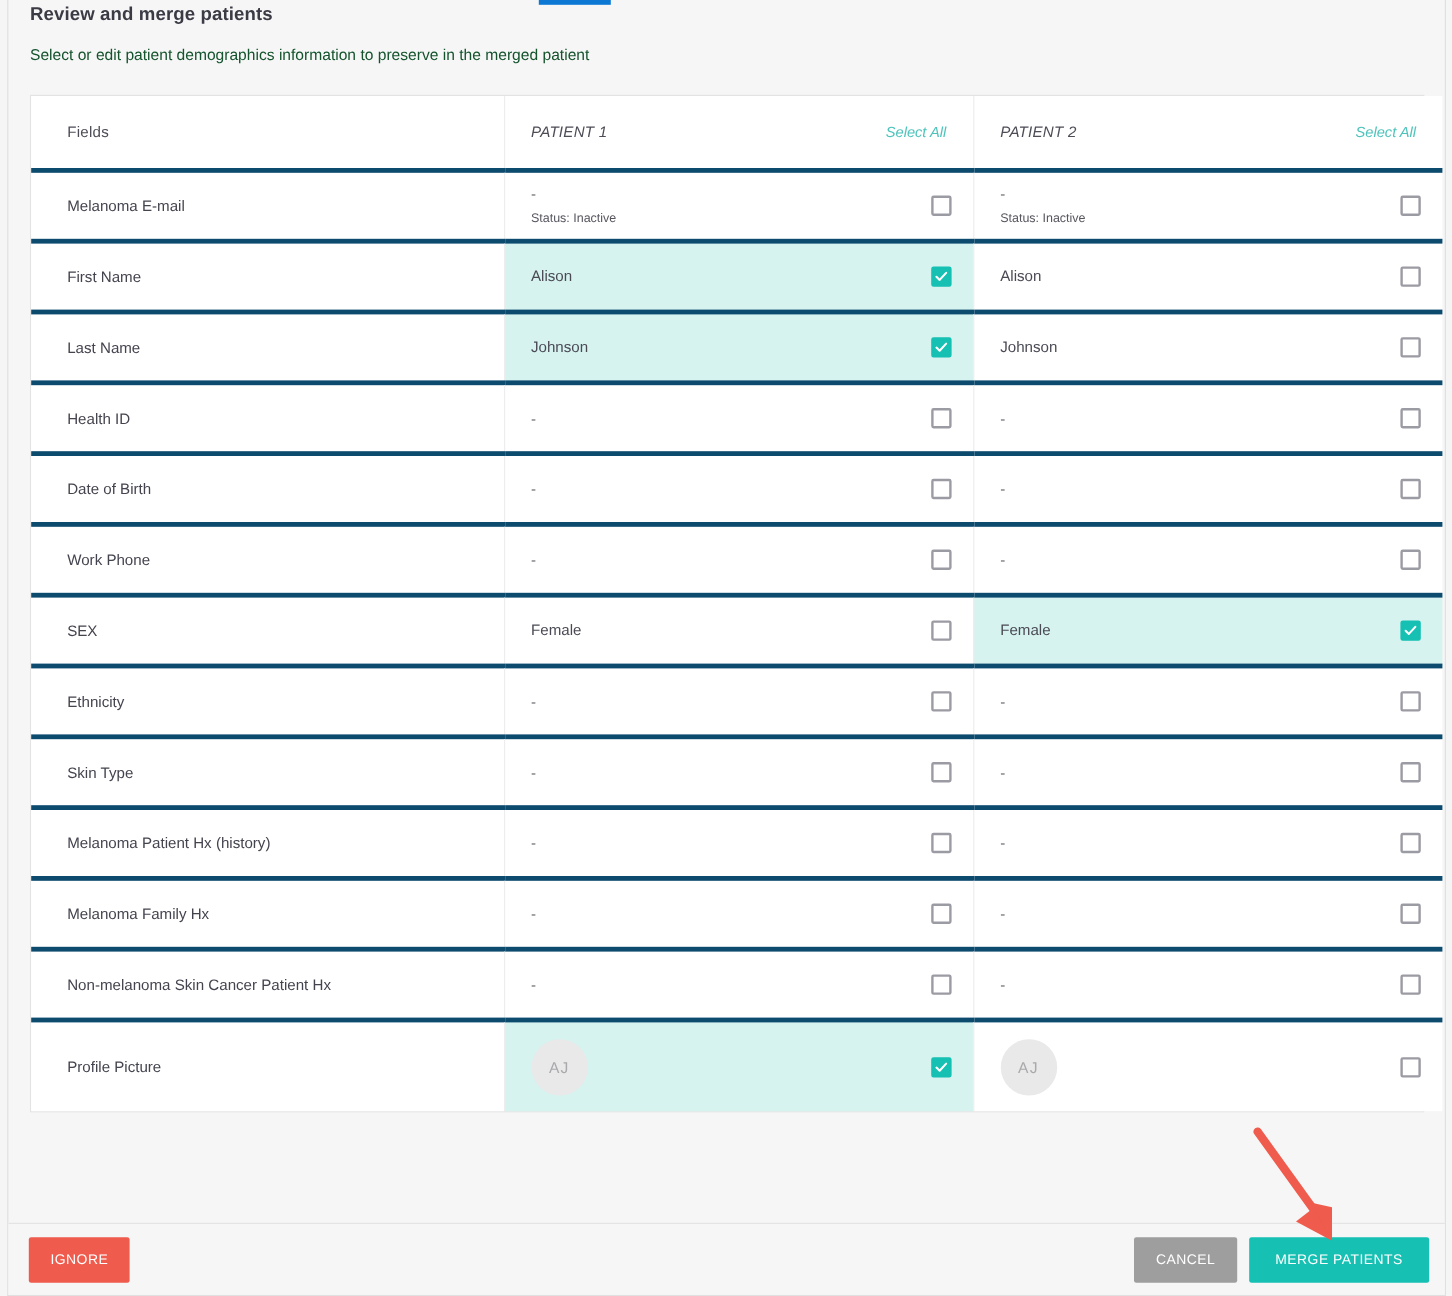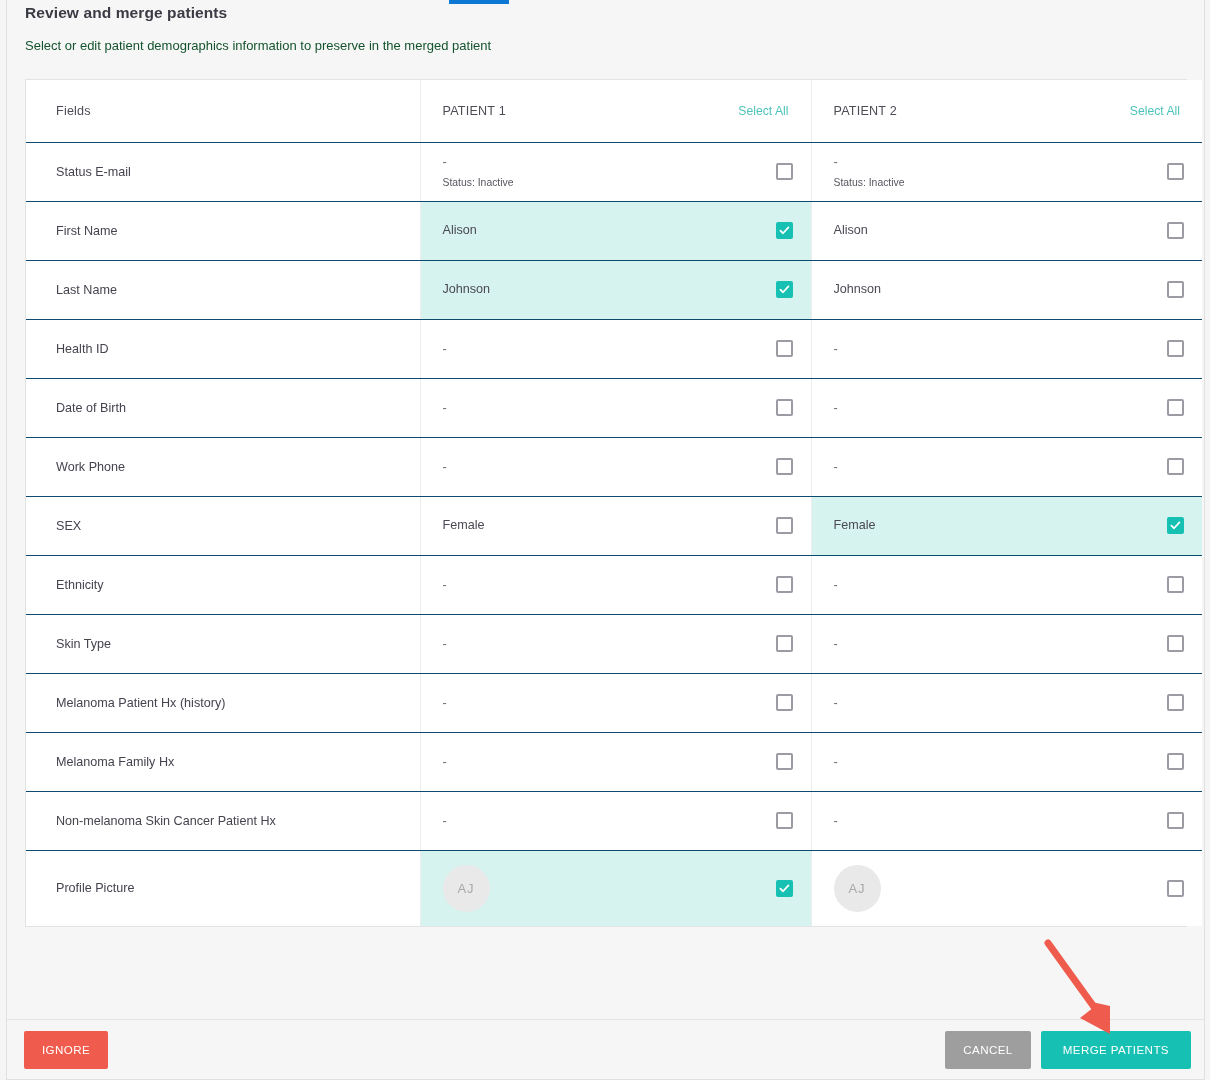--- a/index.html
+++ b/index.html
@@ -71,41 +71,42 @@
   table#merge-table {
     width: 100%;
     border-collapse: collapse;
     table-layout: fixed;
   }
   table#merge-table col.c-field  { width: 394px; }
   table#merge-table col.c-pat    { width: 391px; }
 
   #merge-table th, #merge-table td {
     vertical-align: middle;
-    border-bottom: 1px solid #0c4a6e;
+    border-bottom: 4px solid #0c4a6e;
     border-right: 1px solid #ededed;
   }
   #merge-table th:last-child, #merge-table td:last-child { border-right: none; }
   #merge-table tr:last-child td { border-bottom: none; }
 
   
   thead th {
     height: 62px;
     padding: 0 22px;
     font-weight: normal;
     text-align: left;
     font-size: 12.6px;
     color: #55555f;
     background: #fff;
   }
   thead th.field-head { padding-left: 30px; color: #61616b; }
   .head-inner {
     display: flex;
     align-items: flex-start;
     justify-content: space-between;
+    font-style: italic;
   }
   .head-label {
     font-size: 12.6px;
     color: #4d4d57;
     letter-spacing: .2px;
   }
   .select-all {
     font-size: 12.2px;
     color: #4ec3bb;
     cursor: pointer;
@@ -259,21 +260,21 @@
           <th>
             <div class="head-inner">
               <span class="head-label">PATIENT 2</span>
               <span class="select-all" style="color: rgb(78, 195, 187);">Select All</span>
             </div>
           </th>
         </tr>
       </thead>
       <tbody id="merge-table-body">
           <tr>
-            <td class="field-cell">Status E-mail</td>
+            <td class="field-cell">Melanoma E-mail</td>
             <td class="value-cell">
               <div class="value-inner">
                 <div class="value-text-block">
                   <span class="value-dash">-</span>
                   <span class="value-status">Status: Inactive</span>
                 </div>
                 <span class="cbox off"></span>
               </div>
             </td>
             <td class="value-cell">

